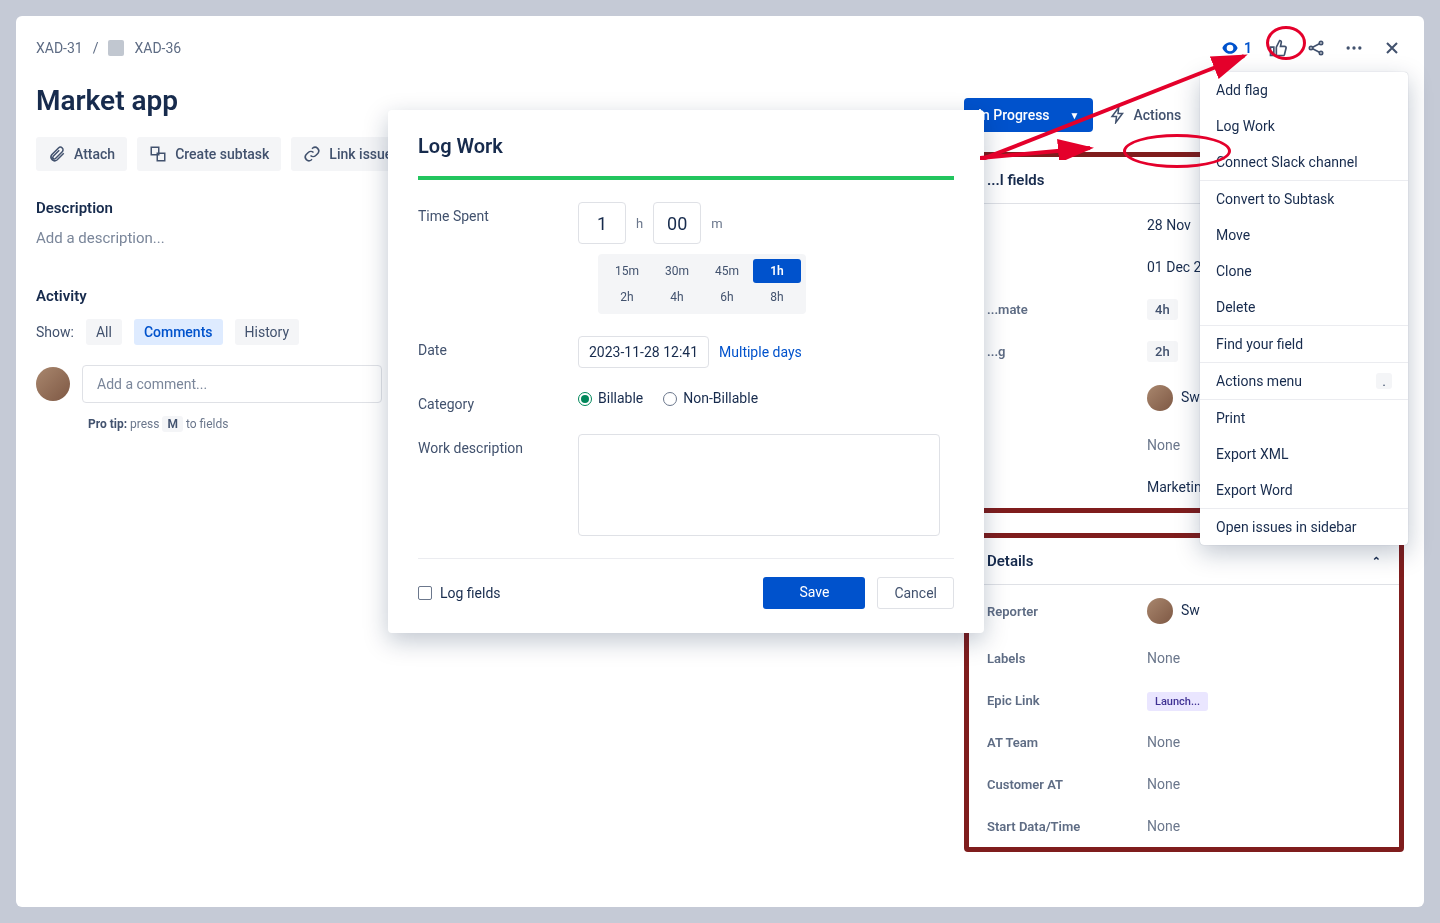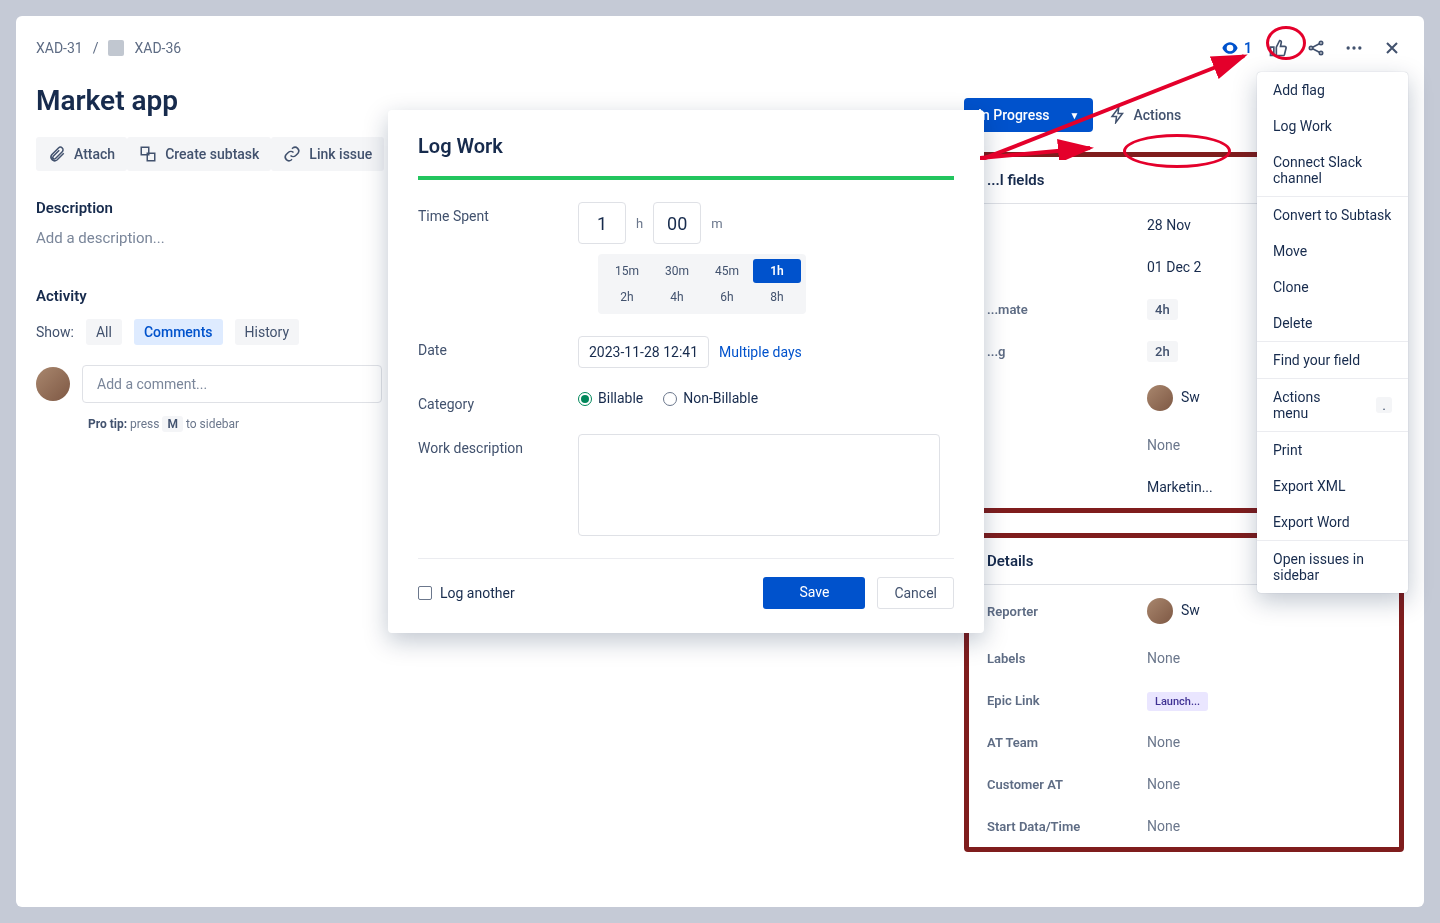--- a/index.html
+++ b/index.html
@@ -9,21 +9,21 @@
     .topbar { display: flex; align-items: center; justify-content: space-between; }
     .breadcrumb { display: flex; align-items: center; gap: 10px; color: #5e6c84; font-size: 14px; }
     .breadcrumb a { color: #5e6c84; text-decoration: none; }
     .breadcrumb-icon { width: 16px; height: 16px; background: #c1c7d0; border-radius: 2px; display: inline-block; }
     .topright { display: flex; align-items: center; gap: 14px; }
     .watch { display: flex; align-items: center; gap: 4px; color: #0052cc; font-weight: 600; font-size: 14px; }
     .iconbtn { width: 24px; height: 24px; display: flex; align-items: center; justify-content: center; cursor: pointer; color: #42526e; }
     
     .title { font-size: 28px; font-weight: 600; color: #172b4d; margin-top: 24px; }
     
-    .actions { display: flex; margin-top: 20px; }
+    .actions { display: flex; gap: 10px; margin-top: 20px; }
     .chip { background: #f4f5f7; border-radius: 3px; padding: 8px 12px; display: flex; align-items: center; gap: 8px; color: #42526e; font-size: 14px; font-weight: 500; cursor: pointer; }
     
     .section-h { font-size: 15px; font-weight: 600; color: #172b4d; margin-top: 28px; }
     .desc-placeholder { color: #7a869a; font-size: 15px; margin-top: 12px; }
     
     .activity { margin-top: 40px; }
     .show-row { display: flex; align-items: center; gap: 12px; margin-top: 14px; font-size: 14px; color: #42526e; }
     .tabchip { background: #f4f5f7; border-radius: 3px; padding: 5px 10px; cursor: pointer; }
     .tabchip.active { background: #deebff; color: #0052cc; font-weight: 500; }
     
@@ -45,21 +45,21 @@
     .details-head { padding: 14px 18px; display: flex; justify-content: space-between; align-items: center; font-weight: 600; font-size: 15px; color: #172b4d; border-bottom: 1px solid #dfe1e6; }
     .field-row { display: flex; padding: 13px 18px; align-items: center; }
     .field-label { width: 160px; font-size: 13px; color: #5e6c84; font-weight: 600; }
     .field-val { font-size: 14px; color: #172b4d; }
     .field-val.muted { color: #6b778c; }
     .badge-grey { background: #f4f5f7; border-radius: 3px; padding: 3px 8px; font-size: 13px; color: #42526e; font-weight: 500; }
     .badge-purple { background: #eae6ff; color: #403294; border-radius: 3px; padding: 3px 8px; font-size: 11px; font-weight: 500; }
     .avatar-sm { width: 26px; height: 26px; border-radius: 50%; background: linear-gradient(135deg,#a9876e,#7e5844); display: inline-block; margin-right: 8px; vertical-align: middle; }
     
     
-    .dropdown { position: absolute; right: 32px; top: 72px; width: 151px; background: #fff; border-radius: 4px; box-shadow: 0 8px 24px rgba(9,30,66,0.25), 0 0 1px rgba(9,30,66,0.3); z-index: 200; }
+    .dropdown { position: absolute; right: 32px; top: 72px; width: 208px; background: #fff; border-radius: 4px; box-shadow: 0 8px 24px rgba(9,30,66,0.25), 0 0 1px rgba(9,30,66,0.3); z-index: 200; }
     .dd-item { padding: 10px 16px; font-size: 14px; color: #172b4d; cursor: pointer; }
     .dd-sep { height: 1px; background: #ebecf0; }
     .dd-actions { display: flex; justify-content: space-between; align-items: center; padding: 10px 16px; font-size: 14px; color: #172b4d; gap: 39px; }
     .dd-dot { background: #f4f5f7; border-radius: 3px; padding: 0px 6px; font-size: 14px; color: #42526e; }
     
     
     .modal { position: absolute; left: 388px; top: 110px; width: 596px; background: #fff; border-radius: 4px; box-shadow: 0 8px 24px rgba(9,30,66,0.25); z-index: 150; padding: 24px 30px; }
     .modal-title { font-size: 20px; font-weight: 600; color: #172b4d; }
     .modal-body { border-top: 4px solid #22c55e; margin-top: 18px; padding-top: 22px; }
     .mrow { display: flex; align-items: flex-start; margin-bottom: 22px; }
@@ -176,21 +176,21 @@
       <span>Show:</span>
       <span class="tabchip">All</span>
       <span class="tabchip active">Comments</span>
       <span class="tabchip">History</span>
     </div>
     <div class="comment-row">
       <div class="avatar"></div>
       <div class="comment-input">Add a comment...</div>
     </div>
     <div class="protip">
-      <strong>Pro tip:</strong><span> press </span><span class="key">M</span><span> to sidebar</span>
+      <strong>Pro tip:</strong><span> press </span><span class="key">M</span><span> to fields</span>
     </div>
   </div>
 
   <div class="right-col">
     <div class="status-row">
       <div class="status-btn">
         <span>In Progress</span>
         <span class="chevd">▼</span>
       </div>
       <div class="actions-link">
@@ -308,21 +308,21 @@
     <div class="mrow">
       <div class="mlabel">Work description</div>
       <div class="mval">
           <div class="wdesc"></div>
         </div>
     </div>
   </div>
   <div class="modal-foot">
     <label class="logagain">
       <span class="cbx"></span>
-      <span>Log another</span>
+      <span>Log fields</span>
     </label>
     <div class="btns">
       <div class="btn-primary">Save</div>
       <div class="btn-secondary">Cancel</div>
     </div>
   </div>
 </div>
 
 <div class="dropdown">
   <div class="dd-item">Add flag</div>

